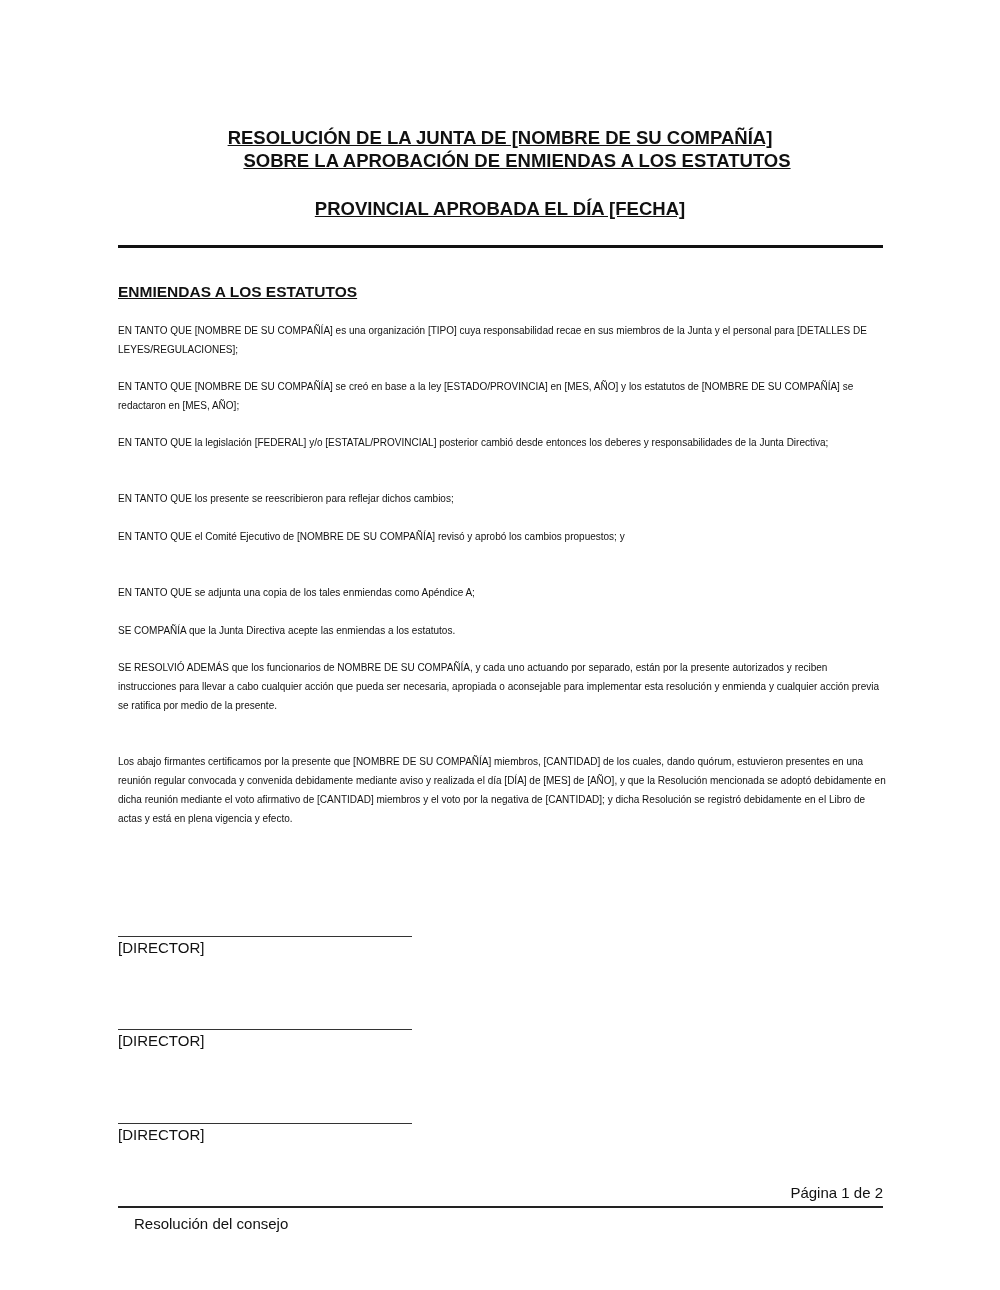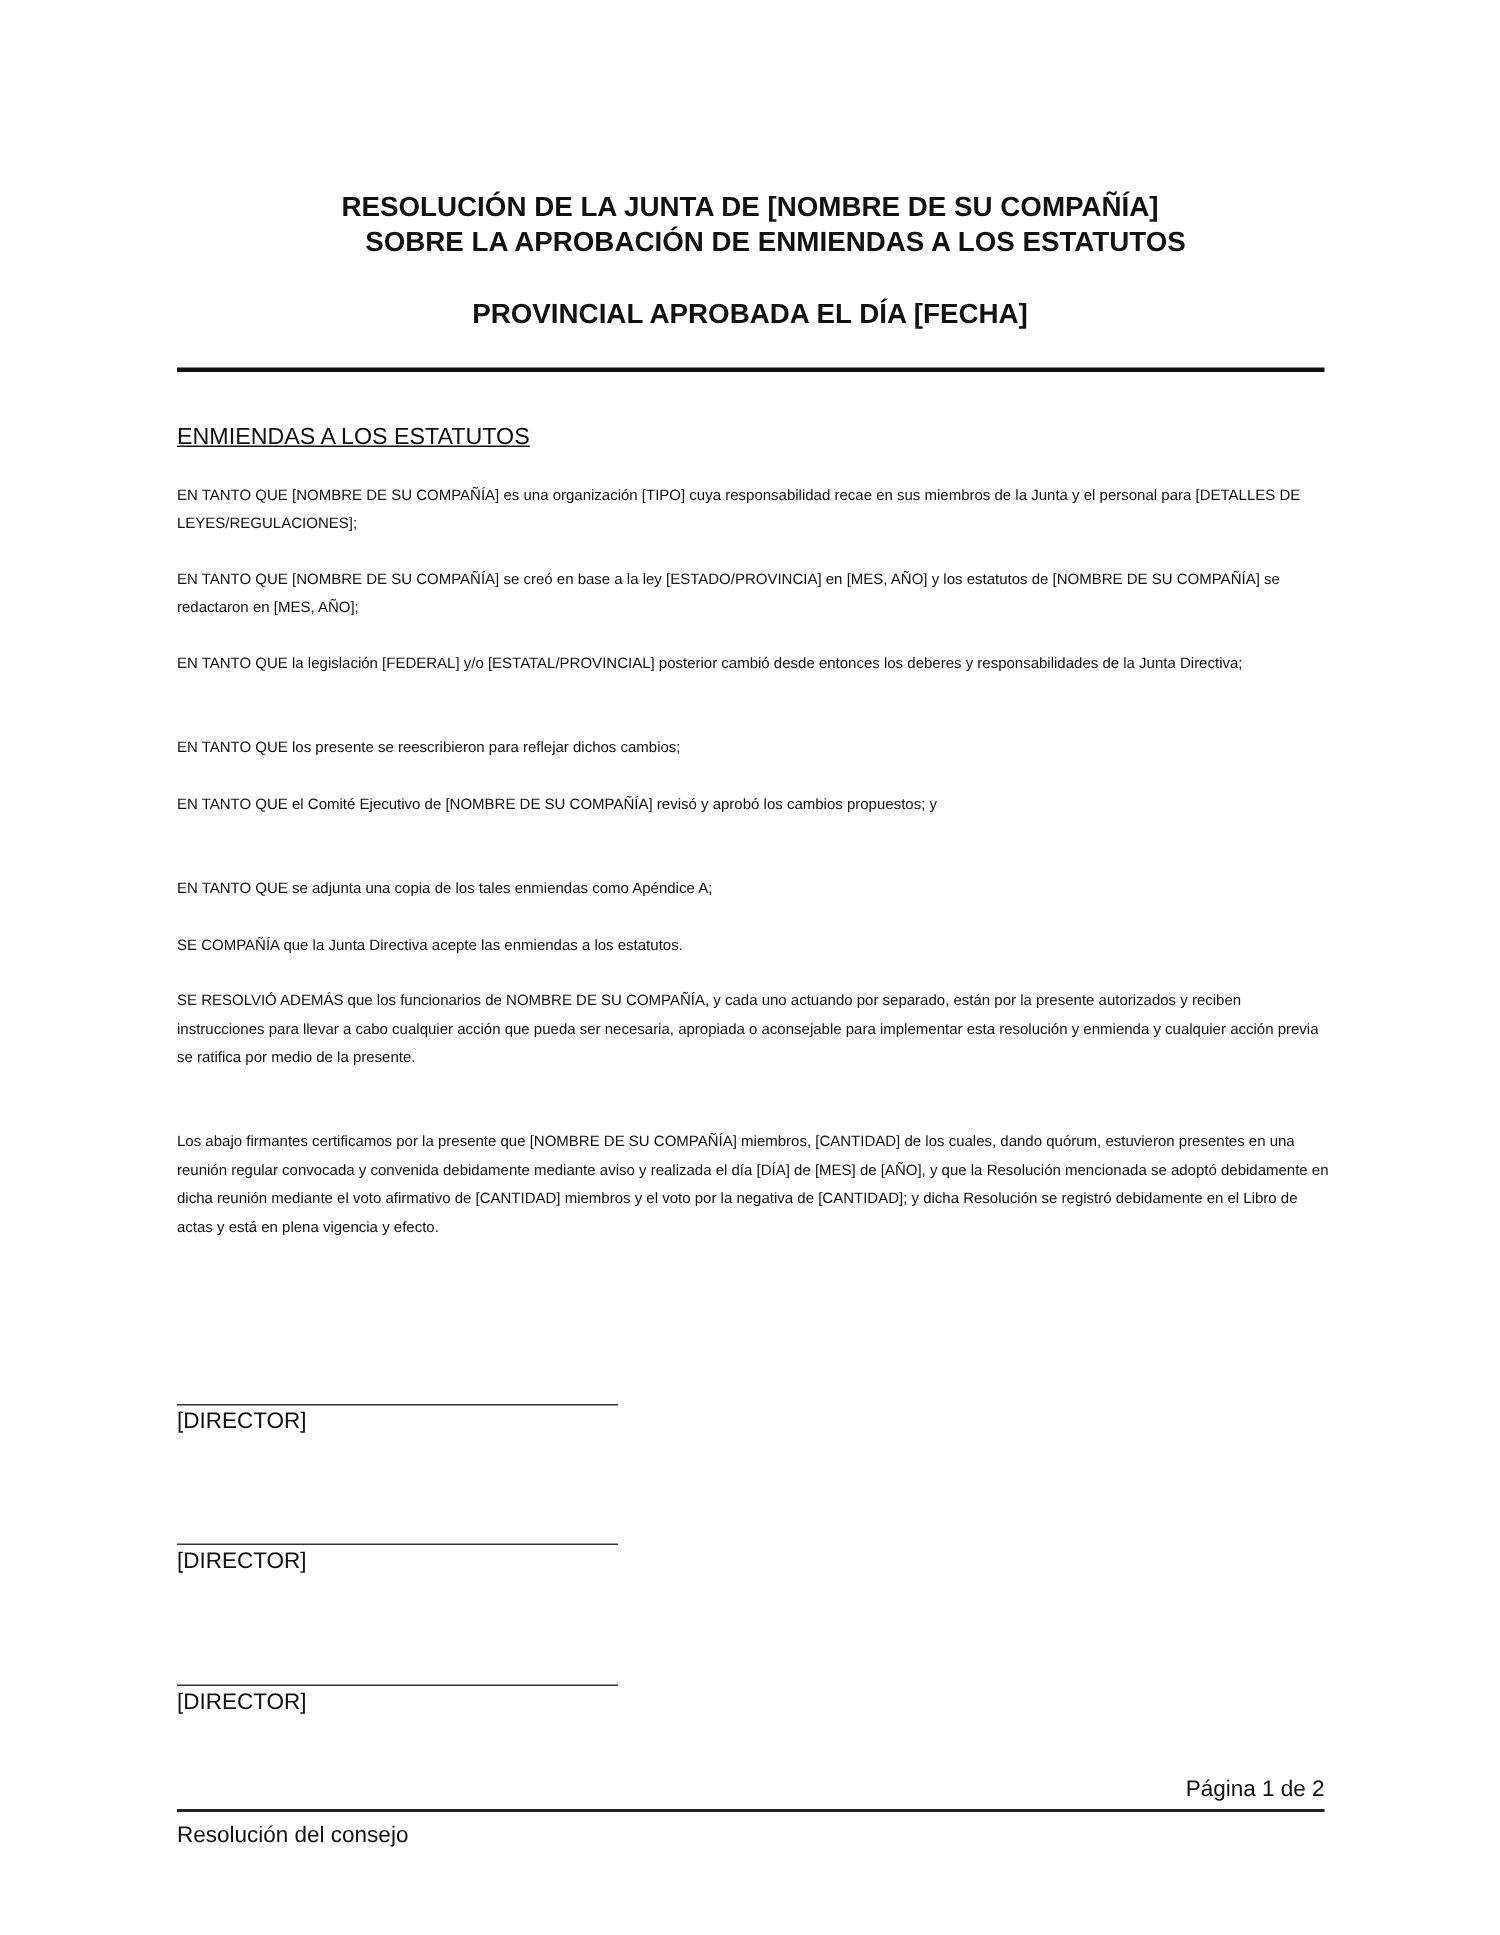--- a/index.html
+++ b/index.html
@@ -1,30 +1,30 @@
 <!DOCTYPE html>
 <html><head>
 <meta charset="utf-8">
 <style>
   html, body { margin: 0; padding: 0; background: #ffffff; }
   body { width: 1000px; height: 1290px; position: relative; overflow: hidden;
          font-family: "Liberation Sans", sans-serif; color: #111; }
   .title { position: absolute; left: 0; width: 1000px; text-align: center;
-           font-weight: bold; font-size: 18.5px; line-height: 22px; }
+           font-weight: bold; font-size: 18.5px; line-height: 22px; text-decoration: underline; }
   .t1 { top: 127px; }
   .t2 { top: 150px; margin-left: 17px; }
   .t3 { top: 198px; }
   .hr-thick { position: absolute; left: 118px; width: 765px; top: 245px; height: 3px; background: #111; }
-  .section-head { position: absolute; left: 118px; top: 283px; font-weight: normal; font-size: 15.5px;
+  .section-head { position: absolute; left: 118px; top: 283px; font-weight: bold; font-size: 15.5px;
                   text-decoration: underline; }
   .para { position: absolute; left: 118px; width: 770px; font-size: 10px; line-height: 19px; }
   .sig-line { position: absolute; left: 118px; width: 294px; height: 1px; background: #333; }
   .sig-label { position: absolute; left: 118px; font-size: 15px; }
   .footer-line { position: absolute; left: 118px; width: 765px; top: 1206px; height: 2px; background: #222; }
-  .footer-left { position: absolute; left: 118px; top: 1215px; font-size: 15px; }
+  .footer-left { position: absolute; left: 134px; top: 1215px; font-size: 15px; }
   .footer-right { position: absolute; right: 117px; top: 1184px; font-size: 15px; }
 </style>
 </head>
 <body>
 
 <div>
   <div class="title t1">RESOLUCIÓN DE LA JUNTA DE [NOMBRE DE SU COMPAÑÍA]</div>
   <div class="title t2">SOBRE LA APROBACIÓN DE ENMIENDAS A LOS ESTATUTOS</div>
   <div class="title t3">PROVINCIAL APROBADA EL DÍA [FECHA]</div>
   <div class="hr-thick"></div>

